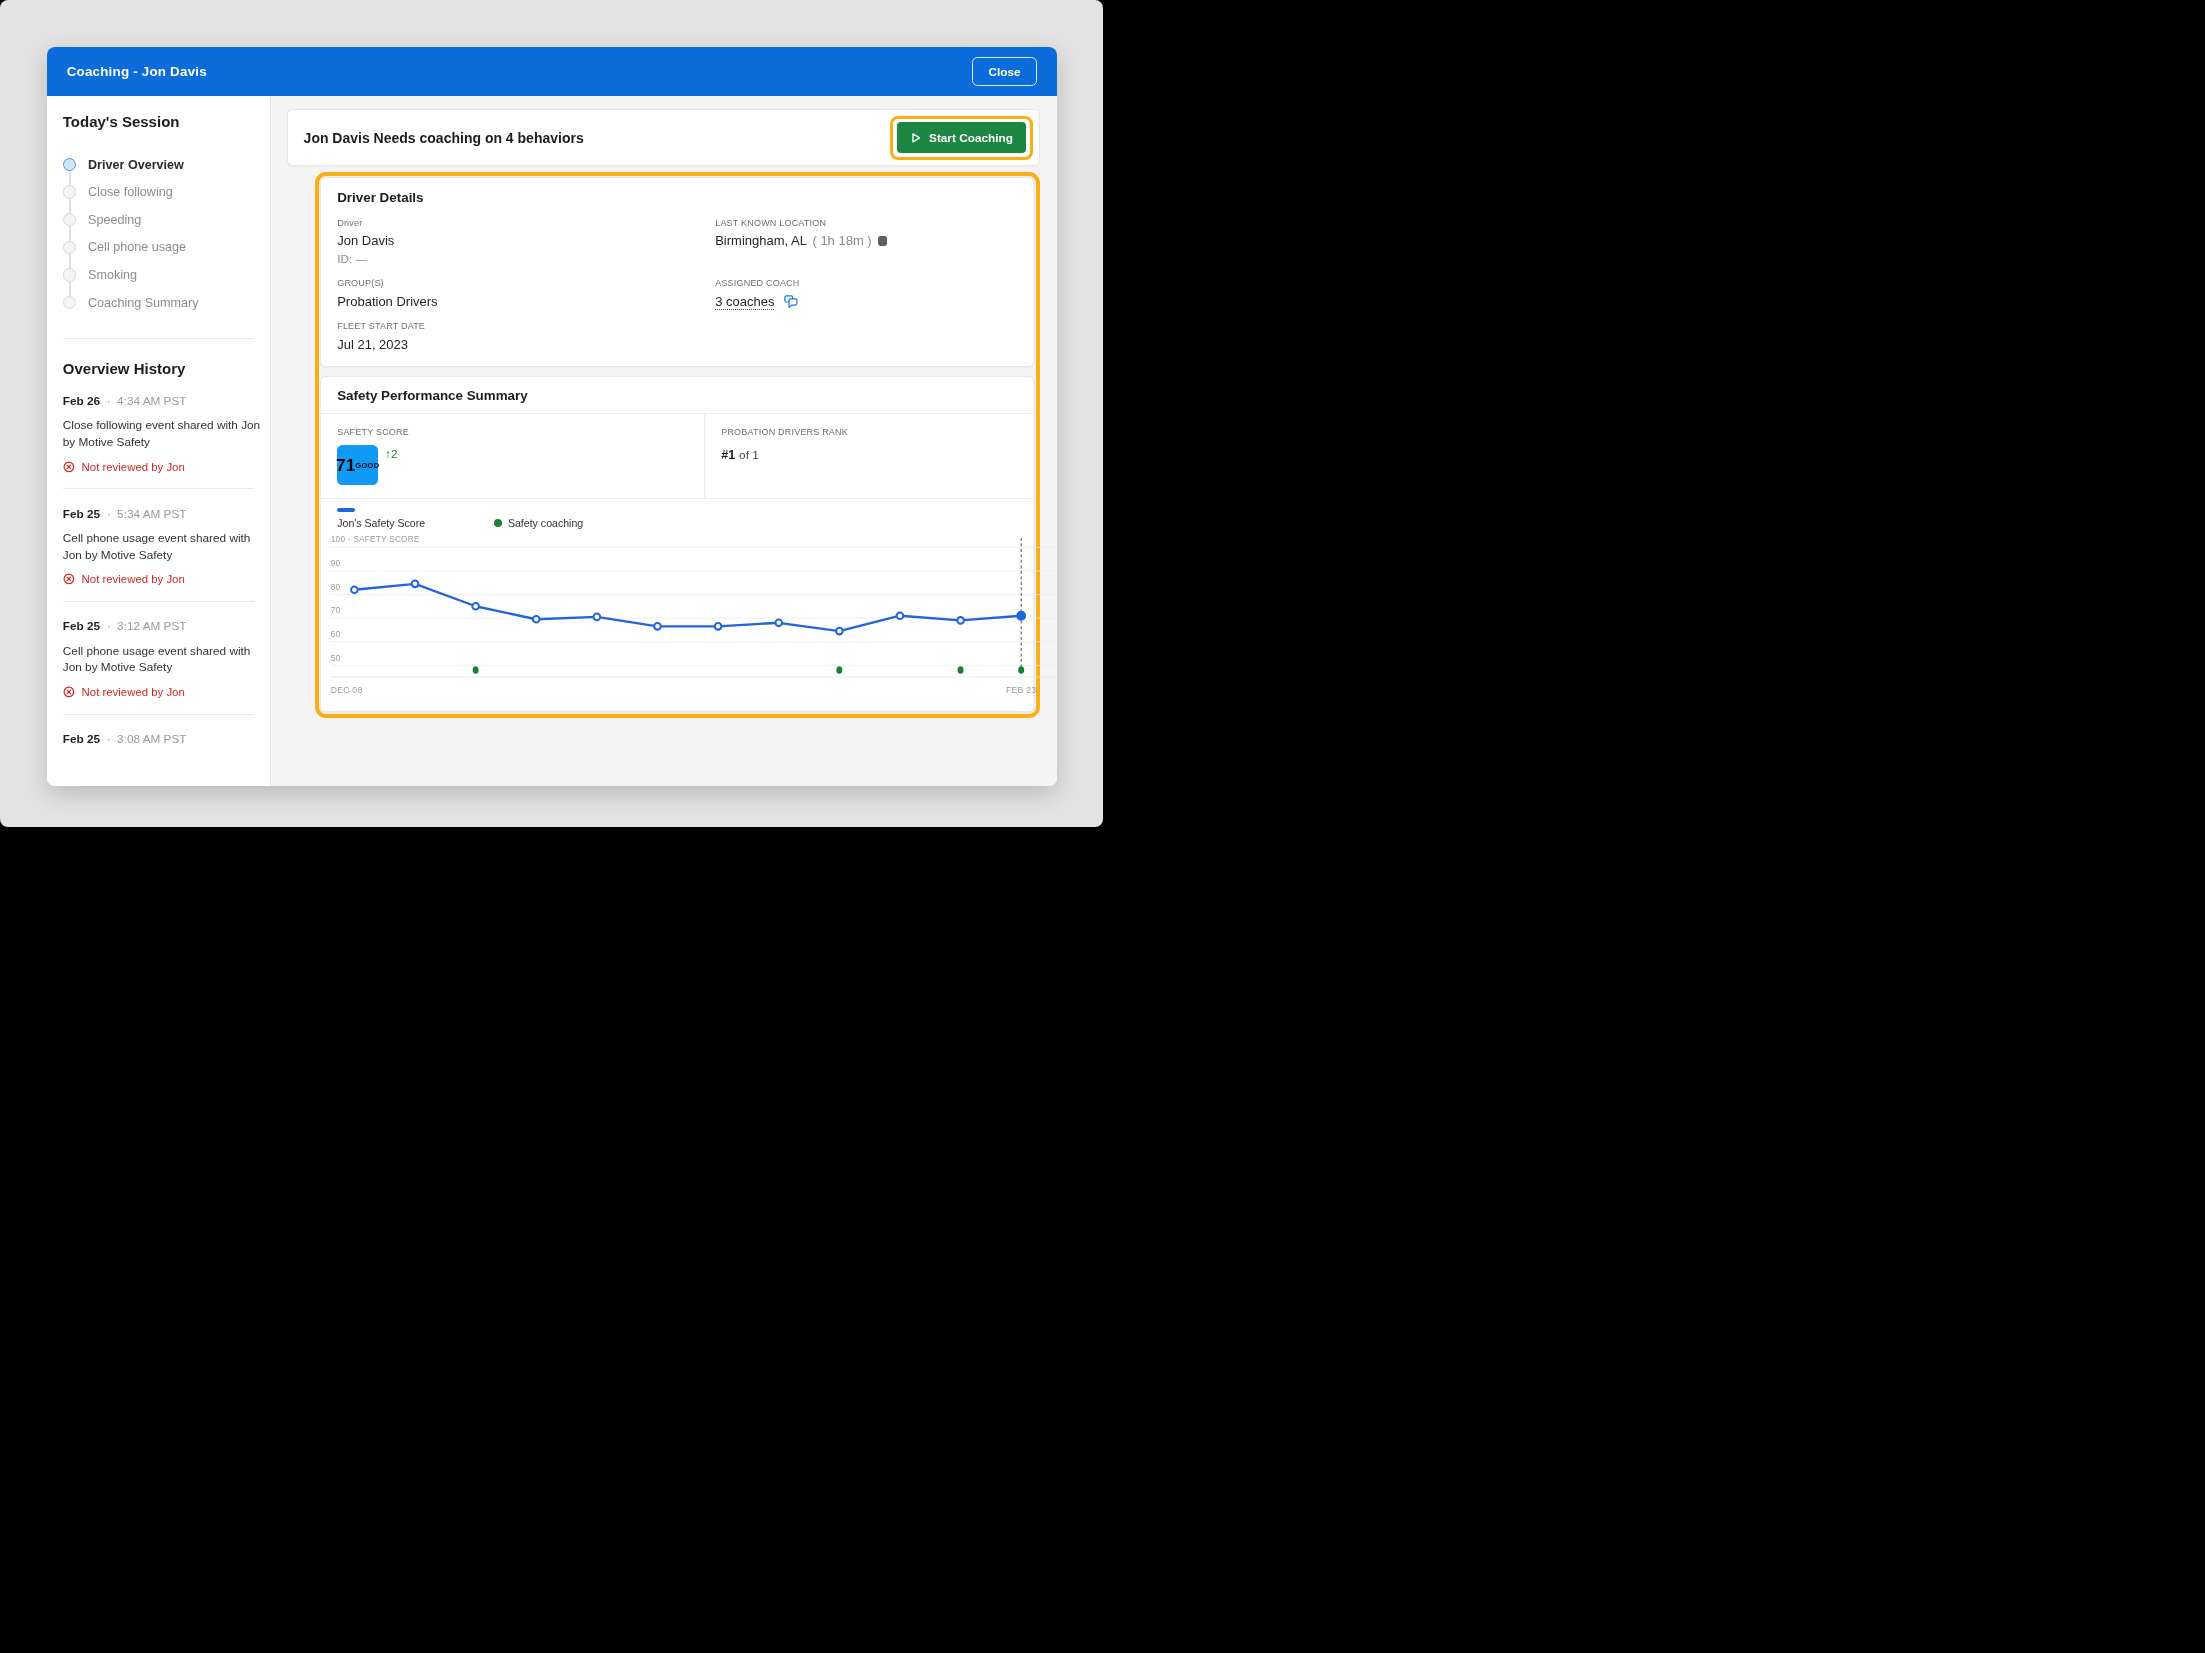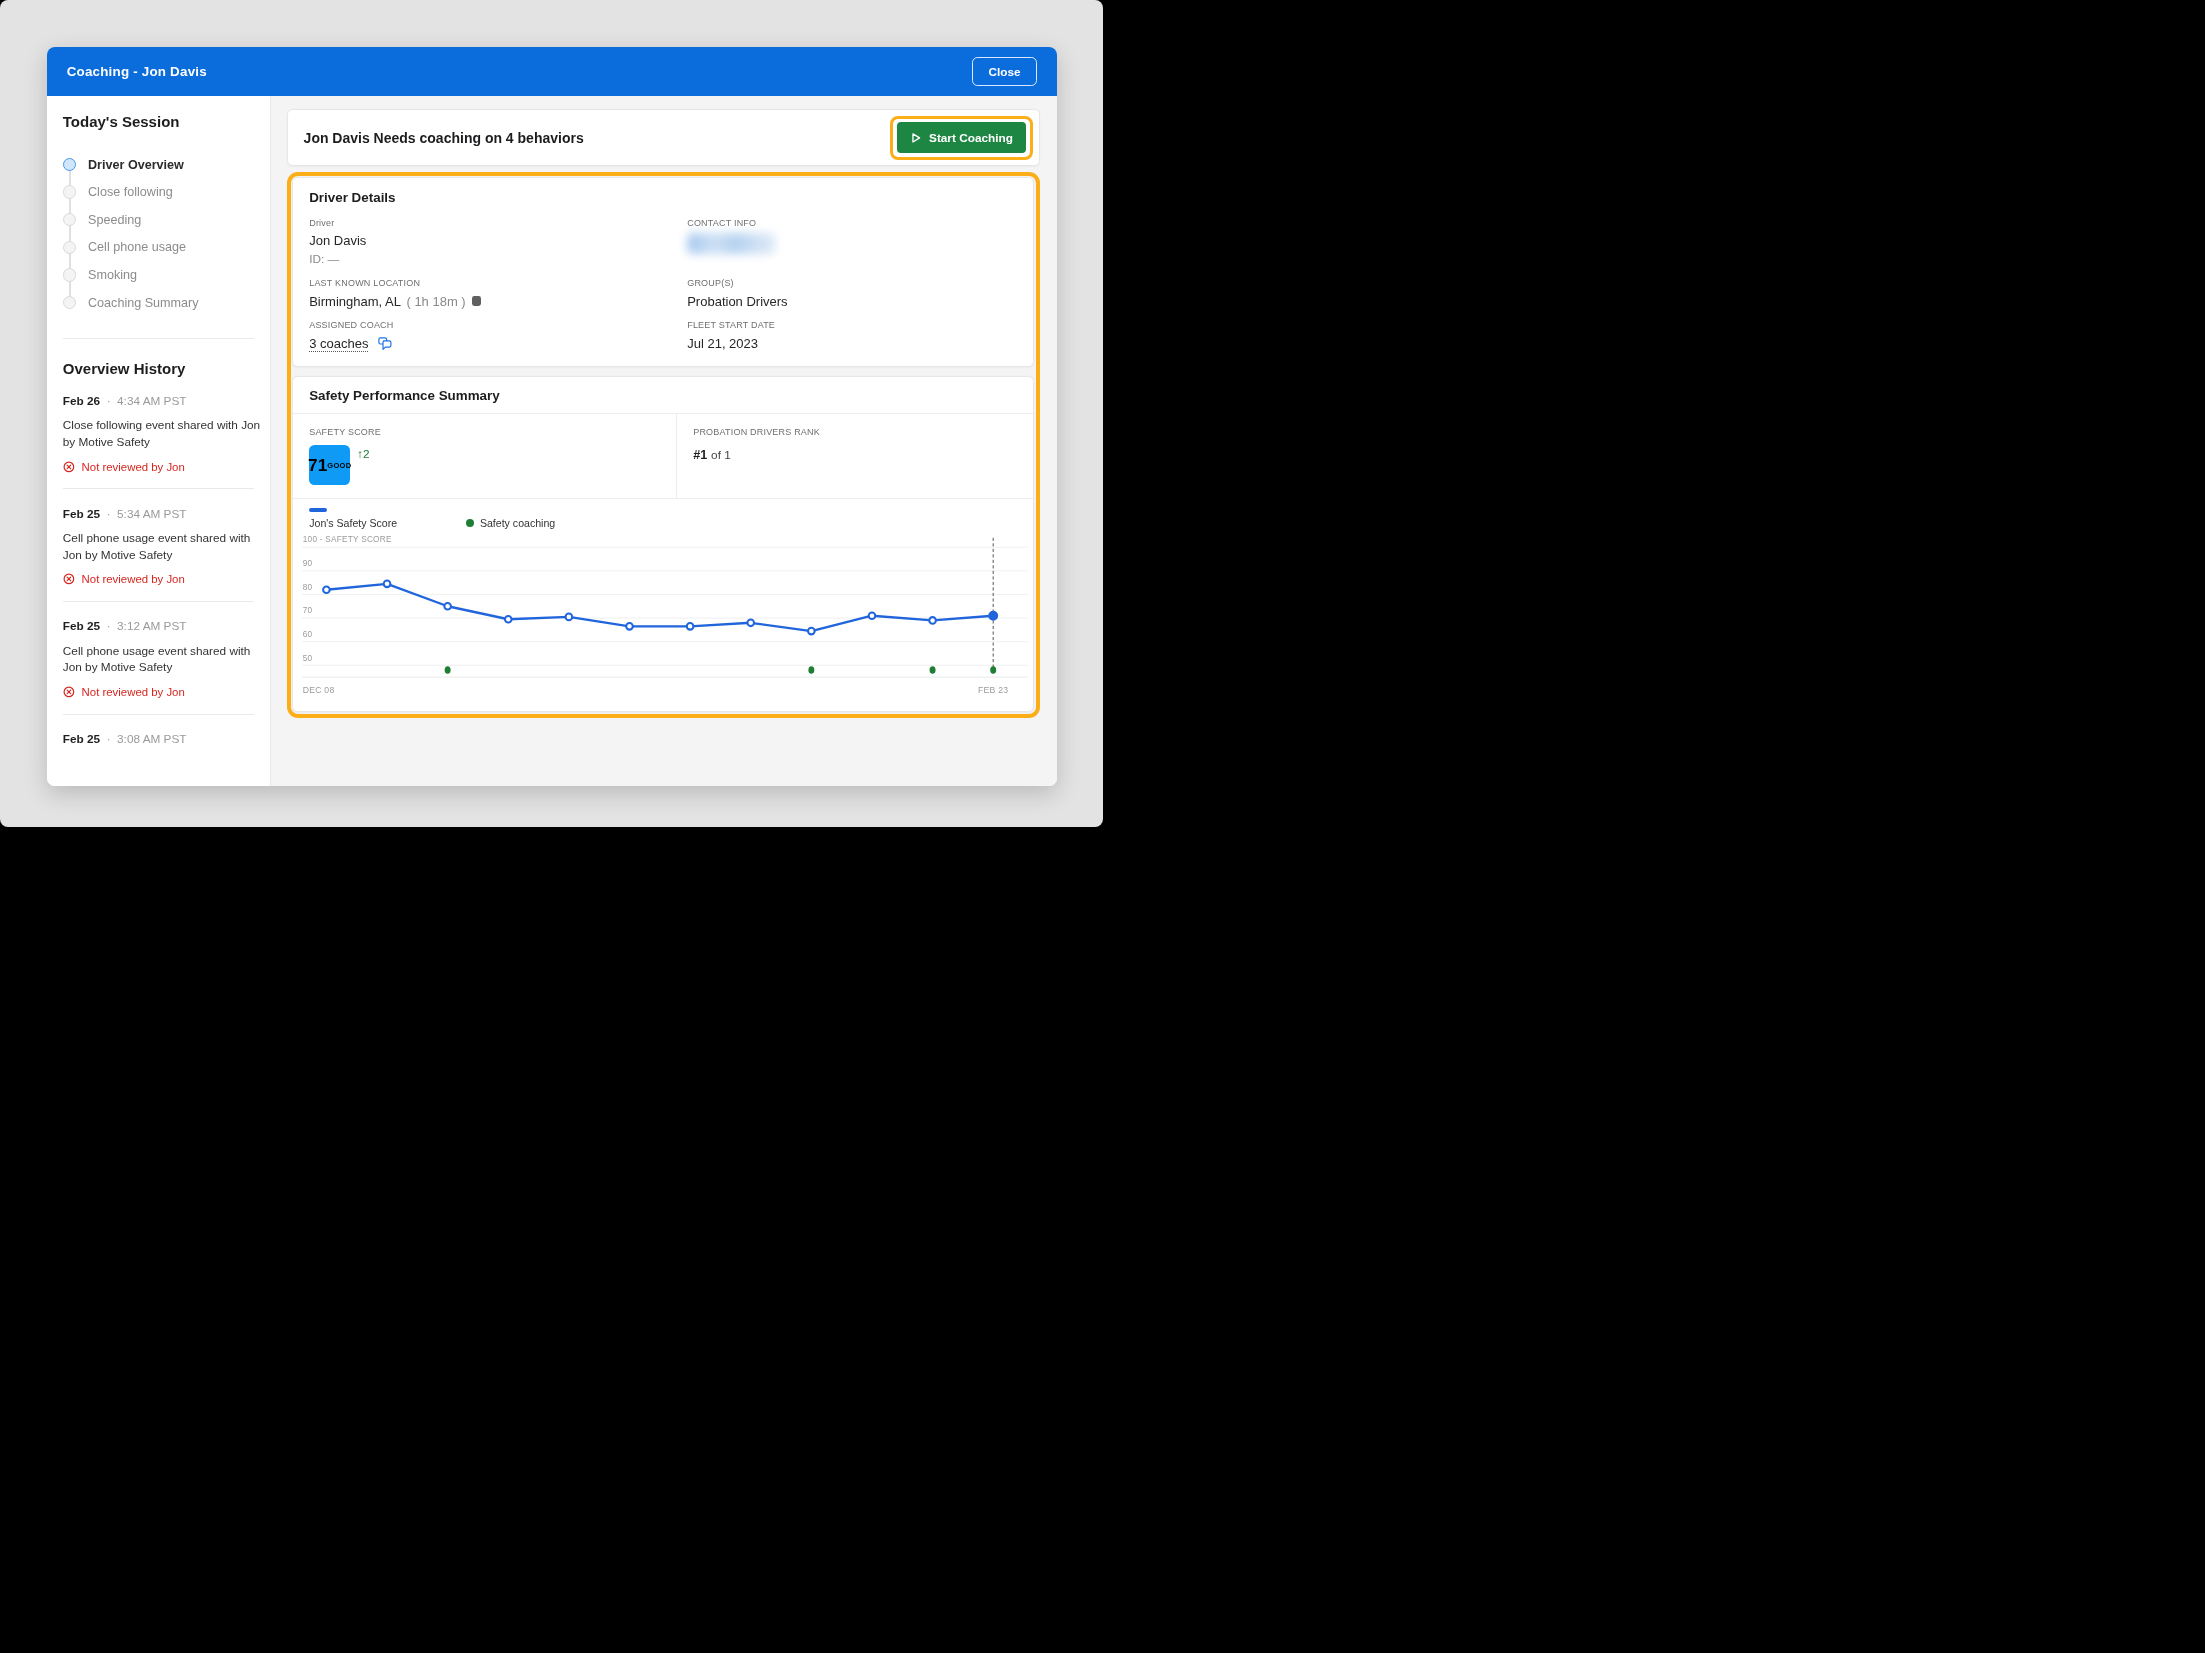--- a/index.html
+++ b/index.html
@@ -54,21 +54,21 @@
   .banner { background:#fff; border:0.8px solid #e6e6e6; border-radius:5.5px; height:57px;
             display:flex; align-items:center; justify-content:space-between;
             padding:0 5.5px 0 15.8px; box-shadow:0 0.8px 1.6px rgba(0,0,0,.04); }
   .banner-title { font-size:14px; font-weight:bold; color:#1c1c1e; }
   .btn-ring { border:3.9px solid #fbae17; border-radius:7.9px; padding:3.9px; background:#fff; }
   .start-btn { background:#1d8643; color:#fff; font-size:11.8px; font-weight:bold; border:none;
                border-radius:3.9px; height:31px; padding:0 13.4px; display:flex; align-items:center;
                gap:7px; cursor:pointer; }
 
   .big-ring { margin-top:5.5px; border:4.7px solid #fbae17; border-radius:11px; padding:1.6px;
-              background:transparent; }
+              background:transparent;margin-left:28px; }
   .card { background:#fff; border:0.8px solid #e7e7e7; border-radius:5.5px;
           box-shadow:0 0.8px 1.6px rgba(0,0,0,.04); }
   .card-title { font-size:13.4px; font-weight:bold; color:#1d1d1f; }
 
   
   .dd { height:190px; padding:11.8px 15.8px 0 15.8px; }
   .dd-grid { margin-top:12.6px; display:grid; grid-template-columns:378px 1fr; grid-auto-rows:auto;
              row-gap:11.8px; }
   .fld-lbl { font-size:9px; color:#6f6f6f; letter-spacing:0.2px; }
   .fld-val { margin-top:5.5px; font-size:13px; color:#262626; display:flex; align-items:center; }
@@ -231,24 +231,20 @@
 
         <div class="big-ring">
 
           <div class="card dd">
             <div class="card-title">Driver Details</div>
             <div class="dd-grid">
               <div>
                 <div class="fld-lbl">Driver</div>
                 <div class="fld-val">Jon Davis</div>
                 <div class="fld-sub">ID: —</div>
-              </div>
-              <div>
-                <div class="fld-lbl">CONTACT INFO</div>
-                <div class="blur-blob"></div>
               </div>
               <div>
                 <div class="fld-lbl">LAST KNOWN LOCATION</div>
                 <div class="fld-val">
                   <span>Birmingham, AL</span>
                   <span class="muted" style="margin-left:5.5px;">( 1h 18m )</span>
                   <span class="loc-icon"></span>
                 </div>
               </div>
               <div>

